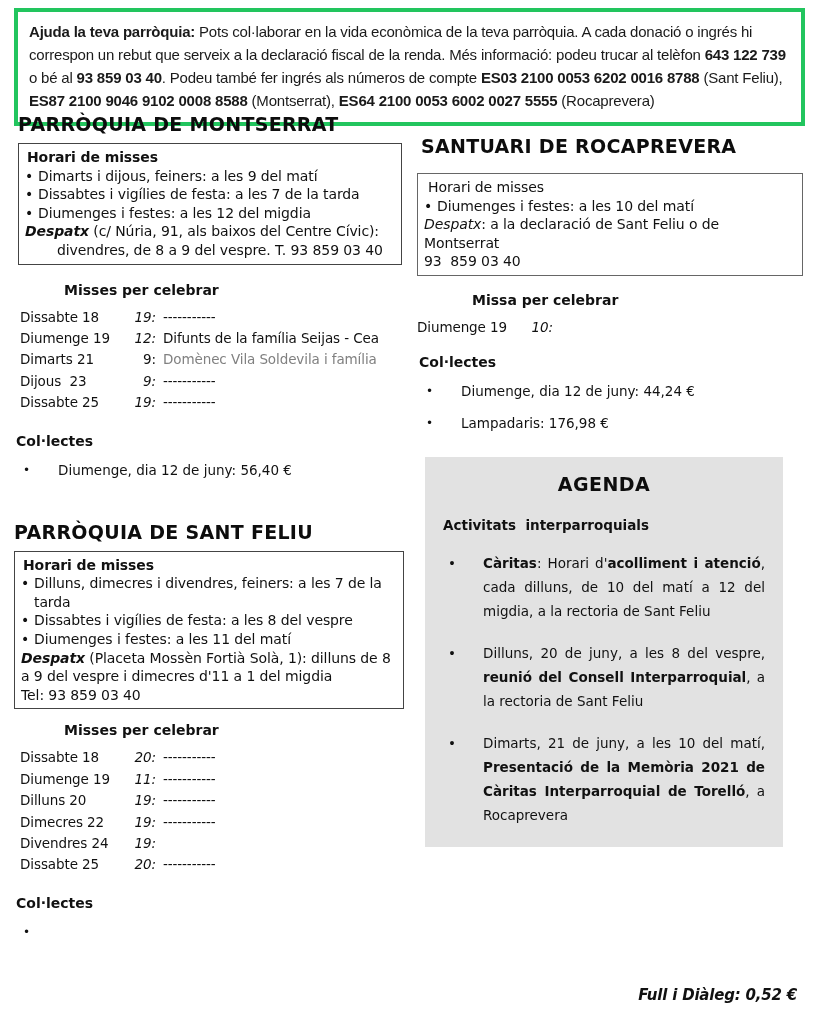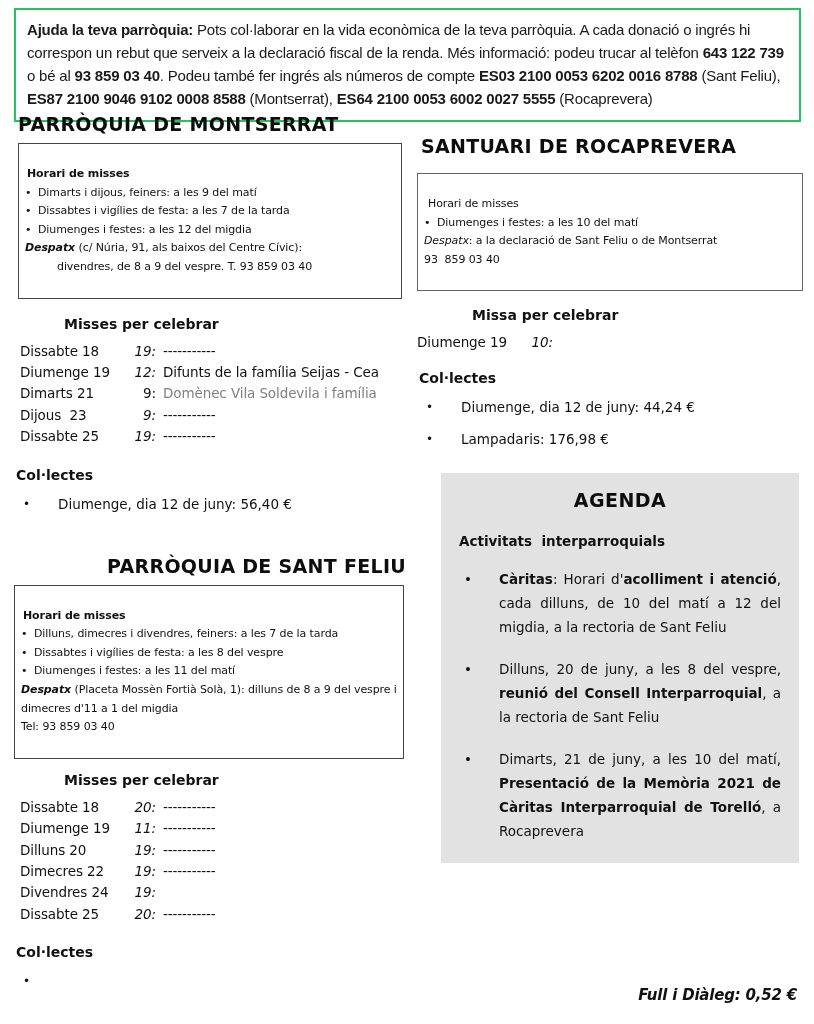--- a/index.html
+++ b/index.html
@@ -5,33 +5,33 @@
   html,body{margin:0;padding:0;background:#fff;}
   .page{position:relative;width:814px;height:1024px;background:#fff;color:#111;
         font-family:"DejaVu Sans",sans-serif;overflow:hidden;}
   .b{font-weight:bold;}
   .i{font-style:italic;}
   .bi{font-weight:bold;font-style:italic;}
   .gray{color:#808080;}
   .pre{white-space:pre-wrap;}
 
   
-  .notice-box{position:absolute;left:14px;top:8px;width:761px;border:2px solid #22c55e;
+  .notice-box{position:absolute;left:14px;top:8px;width:761px;border:4px solid #22c55e;
       padding:8px 11px 10px 11px;font-family:"Liberation Sans",sans-serif;
       font-size:15px;line-height:23px;letter-spacing:-0.2px;color:#1a1a1a;}
 
   
   .col-left{position:absolute;left:14px;top:112px;width:392px;}
   .col-right{position:absolute;left:417px;top:134px;width:386px;}
 
   .section-title{font-size:19px;font-weight:bold;letter-spacing:0.3px;line-height:24px;color:#0d0d0d;}
   .tl-left{margin-left:4px;text-align:left;}
-  .tl-center{text-align:right;}
-
-  .schedule-box{border:1px solid #444;padding:21px 6px;font-size:11px;line-height:18.6px;
+  .tl-center{text-align:left;}
+
+  .schedule-box{border:1px solid #444;padding:4px 6px;font-size:14px;line-height:18.6px;
       letter-spacing:-0.1px;margin-top:7px;}
   .sched-heading{padding-left:2px;}
   .sbullet{display:flex;}
   .sbullet .marker{width:13px;text-align:left;flex:none;}
   .despatx-wrap2{margin-left:32px;}
 
   .masses-heading{font-size:14px;font-weight:bold;margin-top:17px;margin-left:50px;}
   .mass-list{margin-top:9px;margin-left:6px;}
   .mass-row{display:flex;line-height:21.4px;font-size:13.5px;letter-spacing:-0.1px;}
   .mass-day{width:106px;flex:none;white-space:pre;}
@@ -40,21 +40,21 @@
 
   .collect-heading{font-size:14px;font-weight:bold;margin-top:19px;margin-left:2px;}
   .collect-list{margin-top:11px;}
   .collect-item{display:flex;font-size:13.5px;line-height:20px;margin-bottom:12px;}
   .collect-item .marker{width:35px;padding-left:9px;flex:none;font-size:12px;}
 
   .gap-santfeliu{margin-top:40px;}
 
   
   .rp-box .sched-heading{font-weight:normal;padding-left:4px;}
-  .agenda-box{background:#e2e2e2;margin-left:24px;margin-top:24px;width:322px;
+  .agenda-box{background:#e2e2e2;margin-left:8px;margin-top:24px;width:322px;
       padding:13px 18px 20px 18px;}
   .agenda-title{text-align:center;font-size:19px;font-weight:bold;letter-spacing:0.5px;
       margin-top:3px;color:#0d0d0d;}
   .agenda-sub{font-size:13.5px;font-weight:bold;margin-top:22px;white-space:pre-wrap;}
   .agenda-item{display:flex;font-size:13.5px;line-height:24px;margin-top:18px;}
   .agenda-item .marker{width:35px;padding-left:5px;flex:none;}
   .agenda-item .atext{flex:1;text-align:justify;}
 
   .footer-note{position:absolute;right:17px;top:986px;font-size:15px;font-weight:bold;
       font-style:italic;letter-spacing:-0.2px;}

